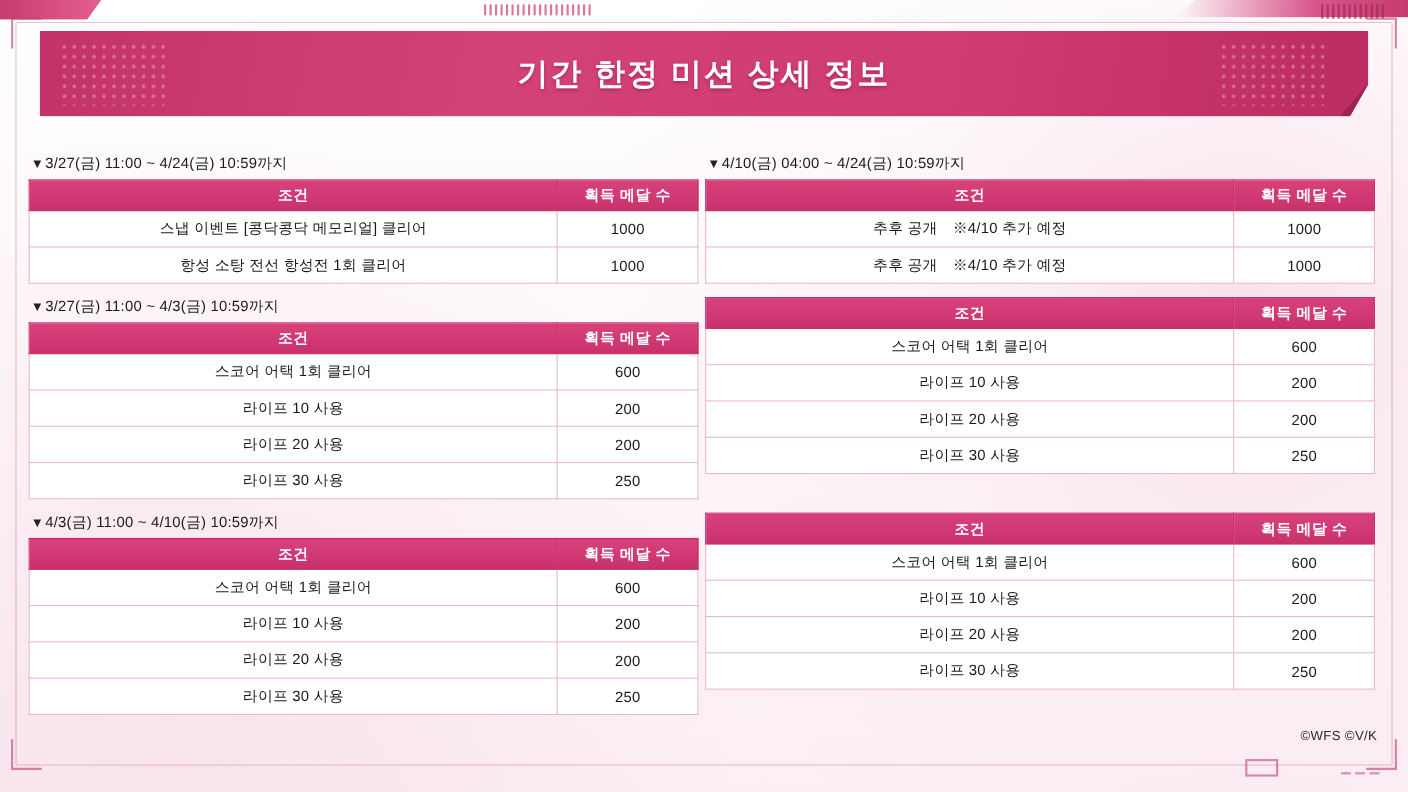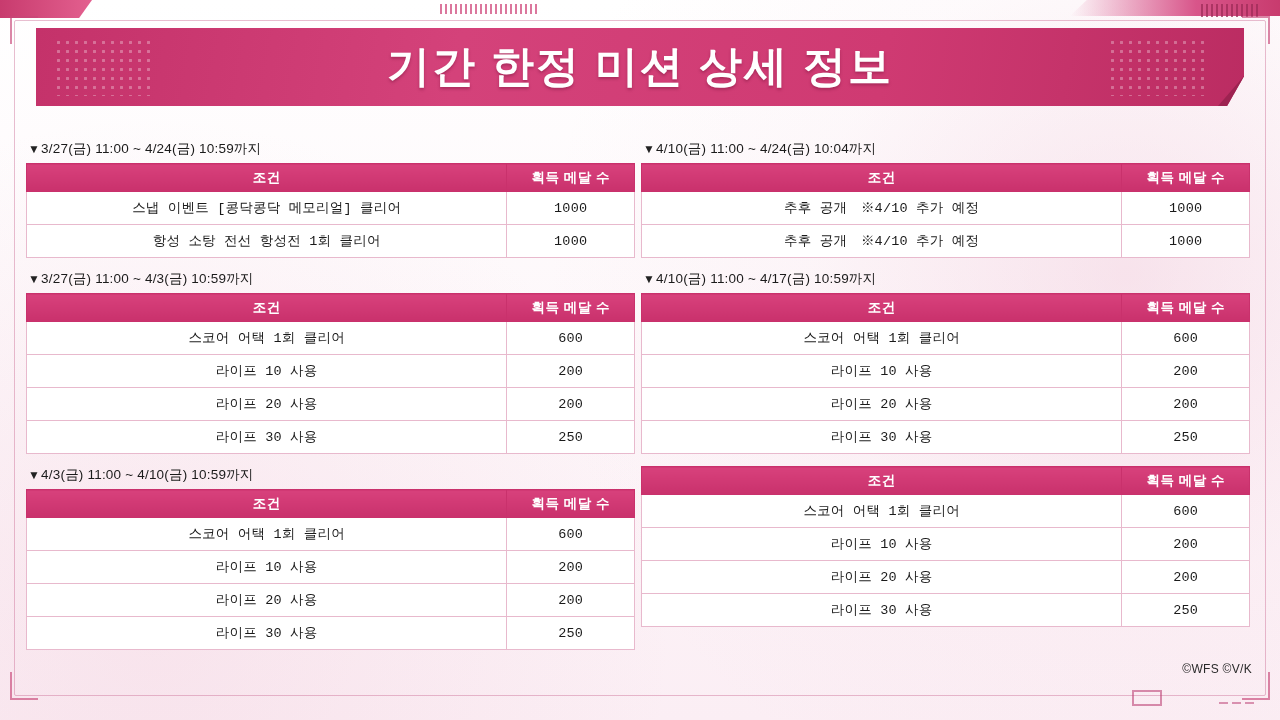--- a/index.html
+++ b/index.html
@@ -115,21 +115,21 @@
     width: 96px;
     height: 58px;
     background-image: radial-gradient(rgba(255,255,255,0.30) 1.4px, transparent 1.6px);
     background-size: 9px 9px;
   }
   .banner-dots.left { left: 18px; }
   .banner-dots.right { right: 40px; }
   .banner-title {
     position: relative;
     color: #ffffff;
-    font-size: 43px;
+    font-size: 28px;
     font-weight: bold;
     letter-spacing: 2px;
     text-shadow: 0 2px 3px rgba(120, 20, 60, .45);
     z-index: 2;
   }
 
   
   .content {
     position: absolute;
     left: 26px;
@@ -172,21 +172,20 @@
     letter-spacing: .5px;
   }
   table.mission td {
     font-size: 13.5px;
     color: #1a1a1a;
     text-align: center;
     height: 30px;
     border: 1px solid #e8b9cd;
     background: #ffffff;
     letter-spacing: .2px;
-    font-family: Liberation Mono, monospace;
   }
   table.mission col.c-cond { width: 79%; }
   table.mission col.c-medal { width: 21%; }
 
   .copyright {
     position: absolute;
     right: 28px;
     top: 662px;
     font-size: 12px;
     color: #2a2a2a;
@@ -289,21 +288,21 @@
               <td>1000</td>
             </tr>
             <tr>
               <td>항성 소탕 전선 항성전 1회 클리어</td>
               <td>1000</td>
             </tr>
           </tbody>
         </table>
       </div>
       <div class="col">
-        <div class="period"><span class="tri">▼</span><span>4/10(금) 11:00 ~ 4/24(금) 10:04까지</span></div>
+        <div class="period"><span class="tri">▼</span><span>4/10(금) 04:00 ~ 4/24(금) 10:59까지</span></div>
         <table class="mission">
           <colgroup>
               <col class="c-cond">
               <col class="c-medal">
             </colgroup>
           <thead>
             <tr>
               <th>조건</th>
               <th>획득 메달 수</th>
             </tr>
@@ -350,21 +349,20 @@
               <td>200</td>
             </tr>
             <tr>
               <td>라이프 30 사용</td>
               <td>250</td>
             </tr>
           </tbody>
         </table>
       </div>
       <div class="col">
-        <div class="period"><span class="tri">▼</span><span>4/10(금) 11:00 ~ 4/17(금) 10:59까지</span></div>
         <table class="mission">
           <colgroup>
               <col class="c-cond">
               <col class="c-medal">
             </colgroup>
           <thead>
             <tr>
               <th>조건</th>
               <th>획득 메달 수</th>
             </tr>

